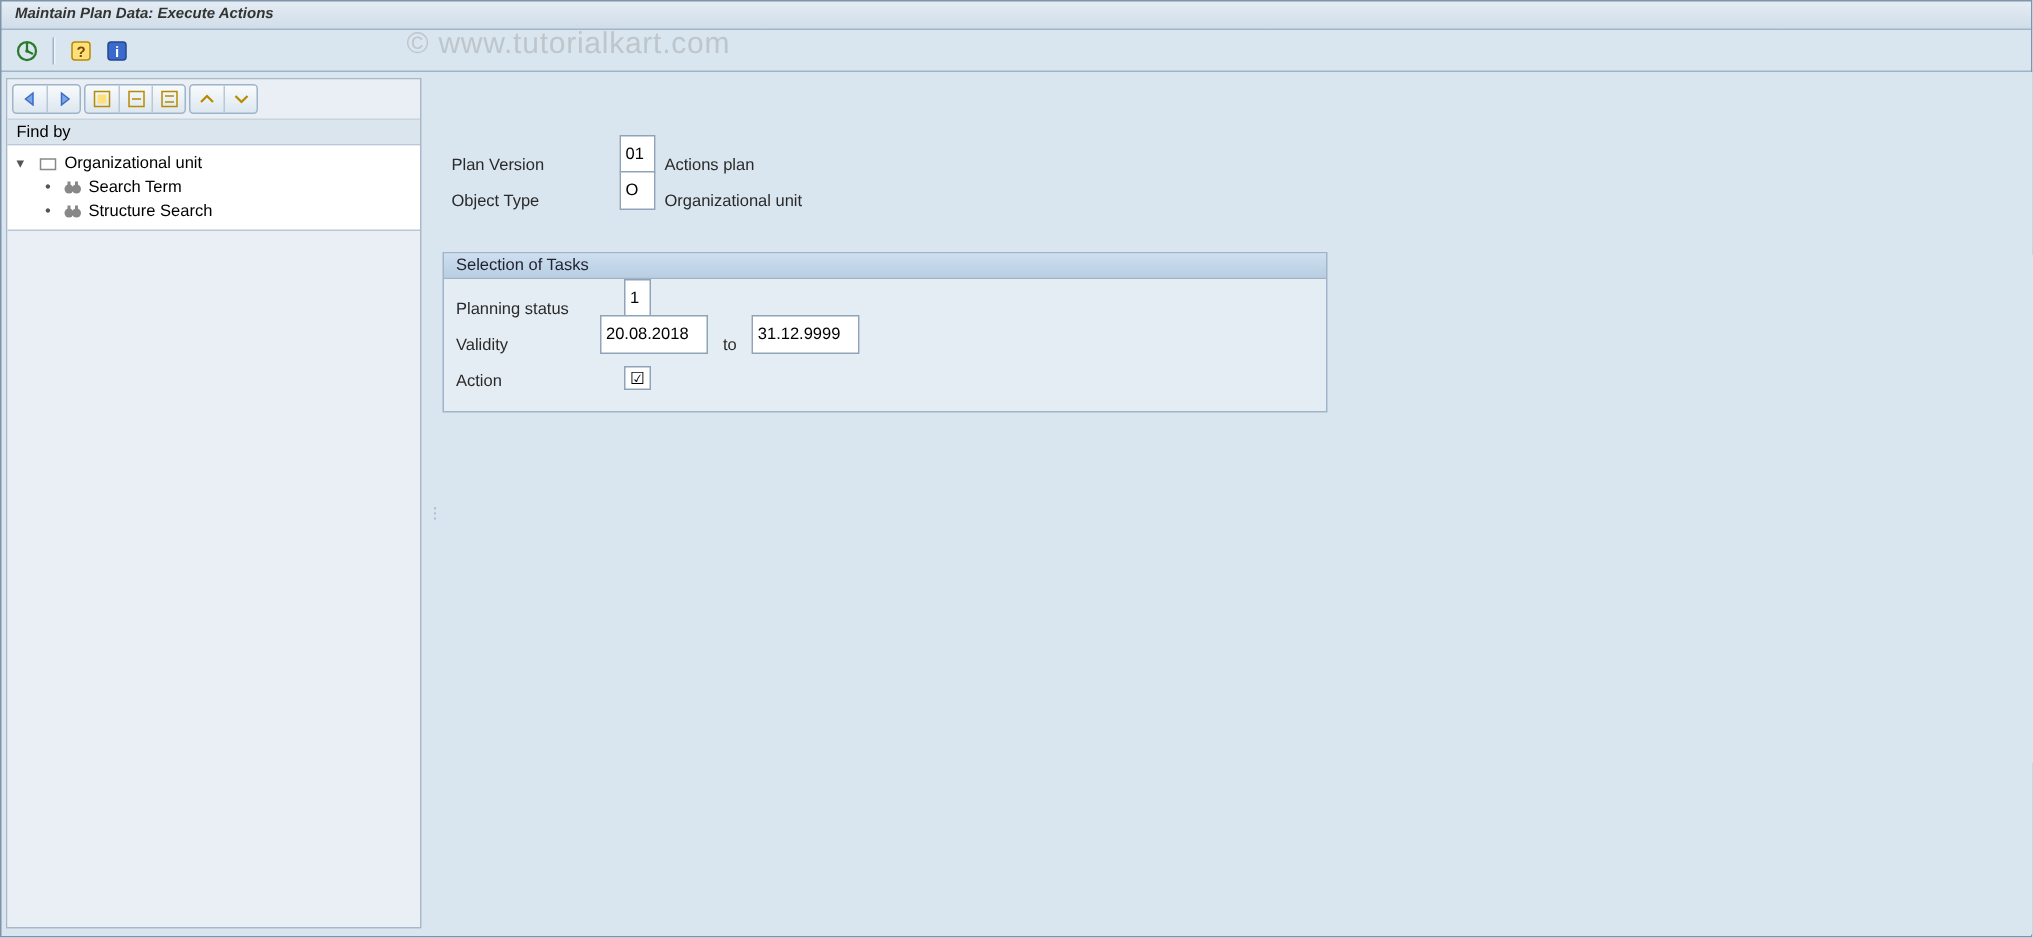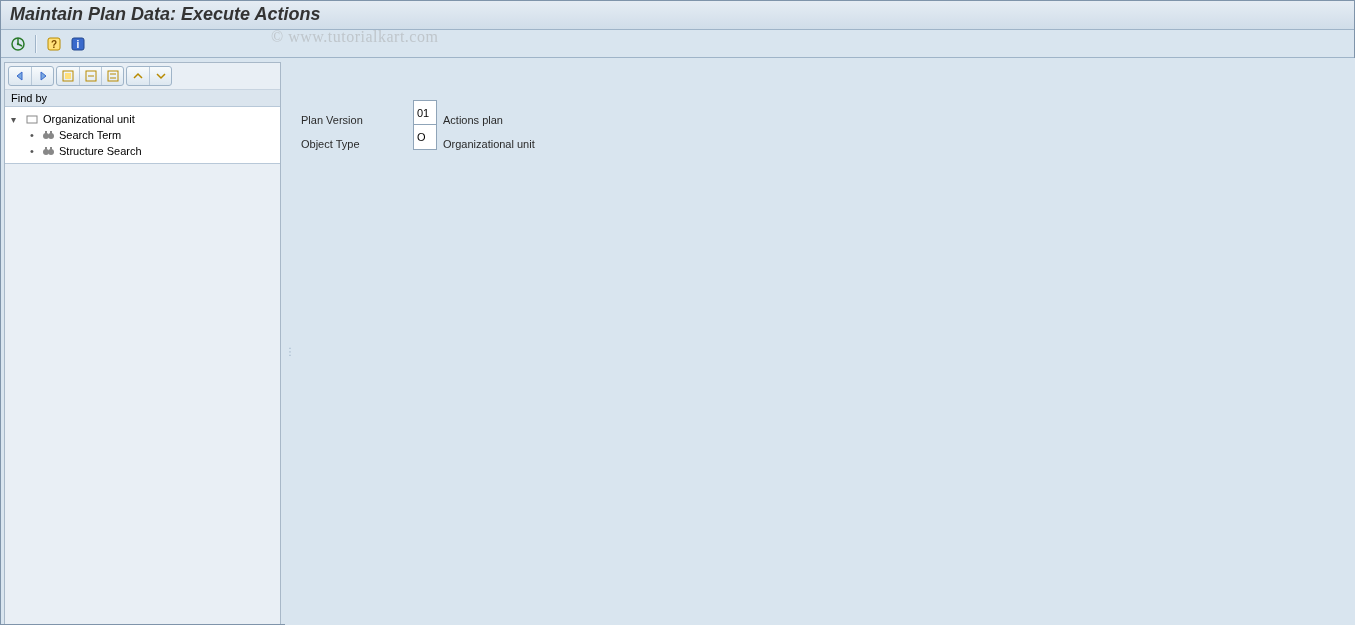--- a/index.html
+++ b/index.html
@@ -11,21 +11,21 @@
     height: 625px;
     overflow: hidden;
     position: relative;
   }
   .title-bar {
     background: linear-gradient(#e6edf4, #d0dde9);
     border-bottom: 1px solid #9fb4c8;
     padding: 4px 10px;
     font-weight: bold;
     font-style: italic;
-    font-size: 18px;
+    font-size: 10px;
     color: #333;
   }
   .toolbar-main {
     background: #d9e5ef;
     border-bottom: 1px solid #9fb4c8;
     padding: 3px 8px;
     display: flex;
     align-items: center;
     gap: 4px;
     height: 28px;
@@ -87,22 +87,22 @@
   .main {
     flex: 1;
     padding: 6px 6px 6px 4px;
     background: #d9e5ef;
     position: relative;
   }
   .watermark {
     position: absolute;
     top: -30px; left: -20px;
     color: rgba(160,160,160,0.45);
-    font-size: 16px;
-    font-family: Liberation Serif, serif;
+    font-size: 20px;
+    font-family: Liberation Sans, sans-serif;
     pointer-events: none;
     letter-spacing: 0.5px;
   }
   .form-block { padding: 8px 6px 16px 6px; }
   .frow { display:flex; align-items:flex-end; margin-bottom: 4px; height: 20px; }
   .flabel { width: 112px; color:#2a2a2a; }
   .finput {
     border: 1px solid #8fa4b8; background:#fff;
     height: 18px; padding: 12px 3px;
     font-family: inherit; font-size: 11px;
@@ -282,15 +282,34 @@
         <input class="finput" style="width: 24px;" value="01">
         <span class="fdesc">Actions plan</span>
       </div>
       <div class="frow">
         <span class="flabel">Object Type</span>
         <input class="finput" style="width: 24px;" value="O">
         <span class="fdesc">Organizational unit</span>
       </div>
     </div>
 
+    <div class="groupbox">
+      <div class="gtitle">Selection of Tasks</div>
+      <div class="gbody">
+        <div class="frow">
+          <span class="flabel">Planning status</span>
+          <input class="finput" style="width: 18px;" value="1">
+        </div>
+        <div class="frow">
+          <span class="flabel" style="width:96px;">Validity</span>
+          <input class="finput" style="width: 72px;" value="20.08.2018">
+          <span class="fdesc" style="margin:0 10px;">to</span>
+          <input class="finput" style="width: 72px;" value="31.12.9999">
+        </div>
+        <div class="frow">
+          <span class="flabel">Action</span>
+          <span class="checkbox-box">☑</span>
+        </div>
+      </div>
+    </div>
 
   </div>
 </div>
 
 </body></html>

